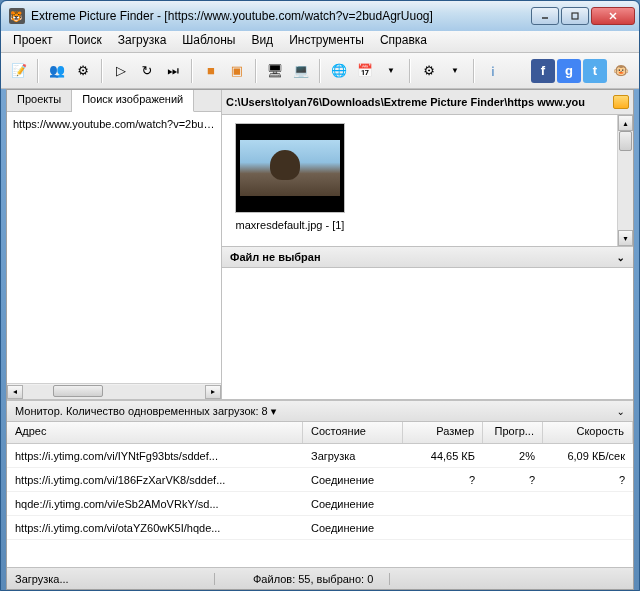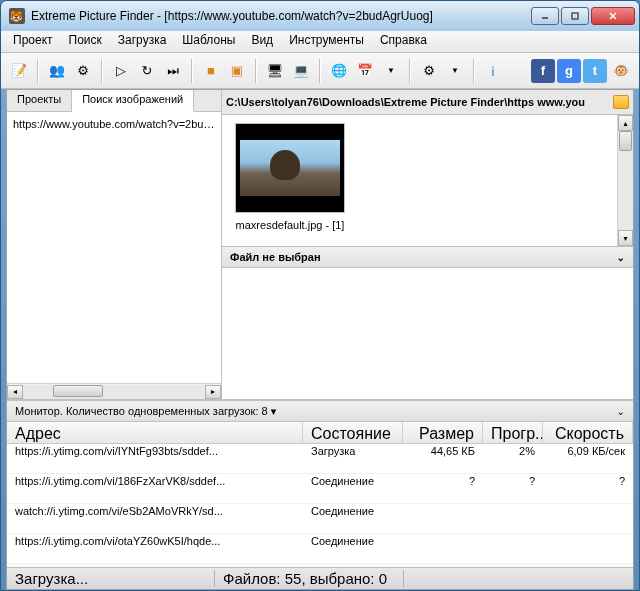--- a/index.html
+++ b/index.html
@@ -56,31 +56,31 @@
 .file-info span:first-child { flex: 1; }
 .chevron { font-size: 10px; }
 
 .preview { flex: 1; background: #fff; }
 
 .monitor-bar { height: 22px; background: linear-gradient(180deg,#f0f0f0,#e0e0e0); border-top: 1px solid #c0c0c0; border-bottom: 1px solid #c0c0c0; display: flex; align-items: center; padding: 0 8px; font-size: 11px; }
 .monitor-bar .label { flex: 1; }
 
 .table { flex: 1; background: #fff; overflow: hidden; display: flex; flex-direction: column; }
 .thead { display: flex; height: 22px; background: linear-gradient(180deg,#fafafa,#e8e8e8); border-bottom: 1px solid #c8c8c8; }
-.th { padding: 3px 8px; border-right: 1px solid #d0d0d0; font-size: 16px; overflow: hidden; white-space: nowrap; }
+.th { padding: 3px 8px; border-right: 1px solid #d0d0d0; font-size: 11px; overflow: hidden; white-space: nowrap; }
 .col-addr { flex: 1; min-width: 0; }
 .col-state { width: 100px; }
 .col-size { width: 80px; text-align: right; }
 .col-prog { width: 60px; text-align: right; }
 .col-speed { width: 90px; text-align: right; }
 .tbody { flex: 1; }
-.tr { display: flex; height: 30px; border-bottom: 1px solid #f0f0f0; }
+.tr { display: flex; height: 24px; border-bottom: 1px solid #f0f0f0; align-items: center; }
 .td { padding: 1px 8px; font-size: 11px; overflow: hidden; white-space: nowrap; text-overflow: ellipsis; }
 
-.statusbar { height: 22px; background: linear-gradient(180deg, #e8e8e8, #d8d8d8); border-top: 1px solid #c0c0c0; display: flex; align-items: center; padding: 8px 8px; font-size: 15px; }
+.statusbar { height: 22px; background: linear-gradient(180deg, #e8e8e8, #d8d8d8); border-top: 1px solid #c0c0c0; display: flex; align-items: center; padding: 8px 8px; font-size: 11px; gap: 30px; }
 .status-cell { border-right: 1px solid #b0b0b0; padding-right: 16px; margin-right: 8px; }
 .status-cell:first-child { width: 200px; }
 </style>
 </head>
 <body>
 
 <div class="window">
   <div class="titlebar">
     <span class="title-icon">🐯</span>
     <span class="title-text">Extreme Picture Finder - [https://www.youtube.com/watch?v=2budAgrUuog]</span>
@@ -216,21 +216,21 @@
           <div class="td col-speed">6,09 КБ/сек</div>
         </div>
         <div class="tr">
           <div class="td col-addr">https://i.ytimg.com/vi/186FzXarVK8/sddef...</div>
           <div class="td col-state">Соединение</div>
           <div class="td col-size">?</div>
           <div class="td col-prog">?</div>
           <div class="td col-speed">?</div>
         </div>
         <div class="tr">
-          <div class="td col-addr">watch://i.ytimg.com/vi/eSb2AMoVRkY/sd...</div>
+          <div class="td col-addr">hqde://i.ytimg.com/vi/eSb2AMoVRkY/sd...</div>
           <div class="td col-state">Соединение</div>
           <div class="td col-size"></div>
           <div class="td col-prog"></div>
           <div class="td col-speed"></div>
         </div>
         <div class="tr">
           <div class="td col-addr">https://i.ytimg.com/vi/otaYZ60wK5I/hqde...</div>
           <div class="td col-state">Соединение</div>
           <div class="td col-size"></div>
           <div class="td col-prog"></div>

